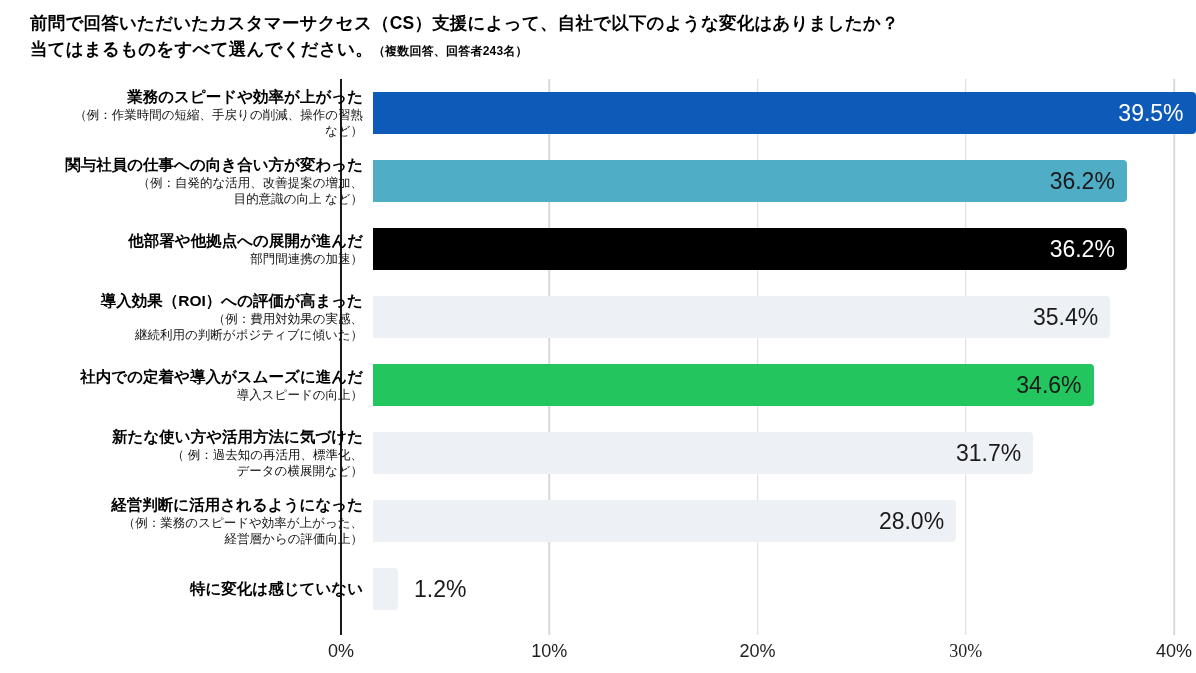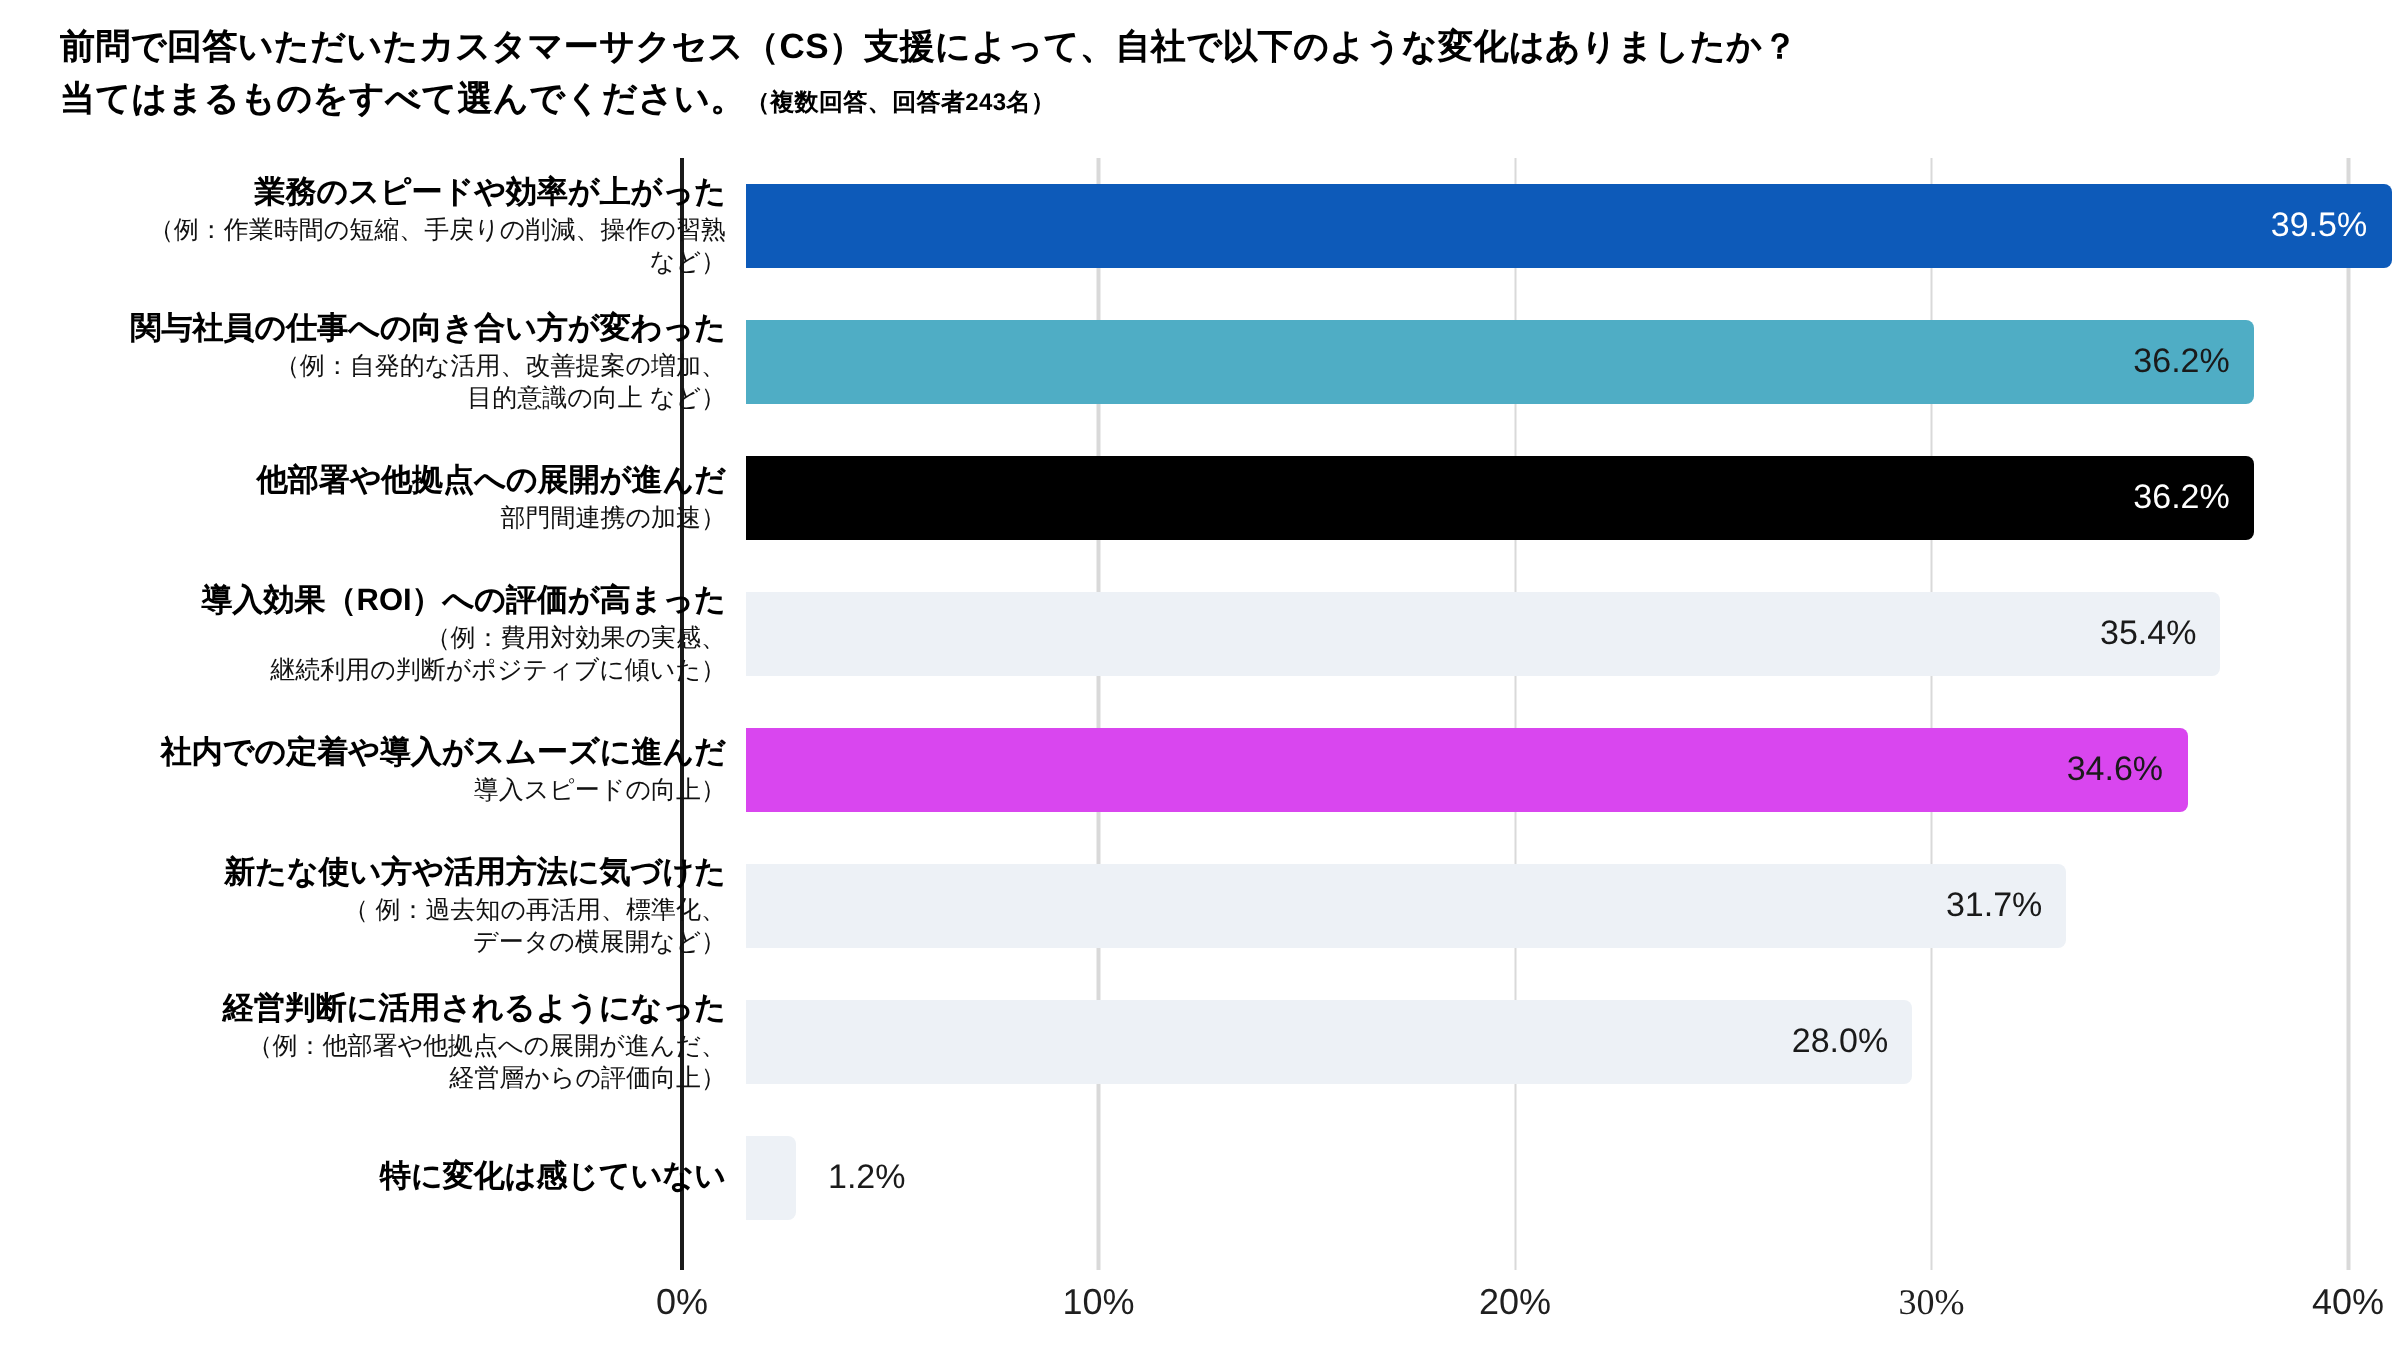--- a/index.html
+++ b/index.html
@@ -36,21 +36,21 @@
   }
   .cat-main { font-weight:bold; font-size:15.5px; line-height:20px; }
   .cat-notes { font-size:12.5px; line-height:16px; color:#111; }
   .bar-track { position:relative; width:833px; height:42px; flex:none; }
   .bar {
     position:absolute; left:0; top:0; height:42px;
     border-radius:0 4px 4px 0;
     display:flex; align-items:center; justify-content:flex-end;
     box-sizing:border-box; padding-right:12px;
   }
-  .bar-label { font-size:17px; white-space:nowrap; }
+  .bar-label { font-size:23px; white-space:nowrap; }
   .bar-label.outside {
     position:absolute; top:50%; transform:translateY(-50%);
   }
 
   .x-axis { position:absolute; left:341px; top:641px; width:833px; height:24px; }
   .tick-label {
     position:absolute; transform:translateX(-50%);
     font-size:18px; color:#1f1f1f; white-space:nowrap;
   }
 </style>
@@ -135,21 +135,21 @@
     </div>
 
     <div class="row">
       <div class="label-cell">
         <div class="cat-main">社内での定着や導入がスムーズに進んだ</div>
         <div class="cat-notes">
             <div>導入スピードの向上）</div>
           </div>
       </div>
       <div class="bar-track">
-        <div class="bar" style="width: 86.5%; background: #d946ef;">
+        <div class="bar" style="width: 86.5%; background: #22c55e;">
           <span class="bar-label" style="color: rgb(26, 26, 26);">34.6%</span>
         </div>
       </div>
     </div>
 
     <div class="row">
       <div class="label-cell">
         <div class="cat-main">新たな使い方や活用方法に気づけた</div>
         <div class="cat-notes">
             <div>（ 例：過去知の再活用、標準化、</div>
@@ -160,21 +160,21 @@
         <div class="bar" style="width: 79.25%; background: rgb(237, 241, 246);">
           <span class="bar-label" style="color: rgb(26, 26, 26);">31.7%</span>
         </div>
       </div>
     </div>
 
     <div class="row">
       <div class="label-cell">
         <div class="cat-main">経営判断に活用されるようになった</div>
         <div class="cat-notes">
-            <div>（例：他部署や他拠点への展開が進んだ、</div>
+            <div>（例：業務のスピードや効率が上がった、</div>
             <div>経営層からの評価向上）</div>
           </div>
       </div>
       <div class="bar-track">
         <div class="bar" style="width: 70%; background: rgb(237, 241, 246);">
           <span class="bar-label" style="color: rgb(26, 26, 26);">28.0%</span>
         </div>
       </div>
     </div>
 

